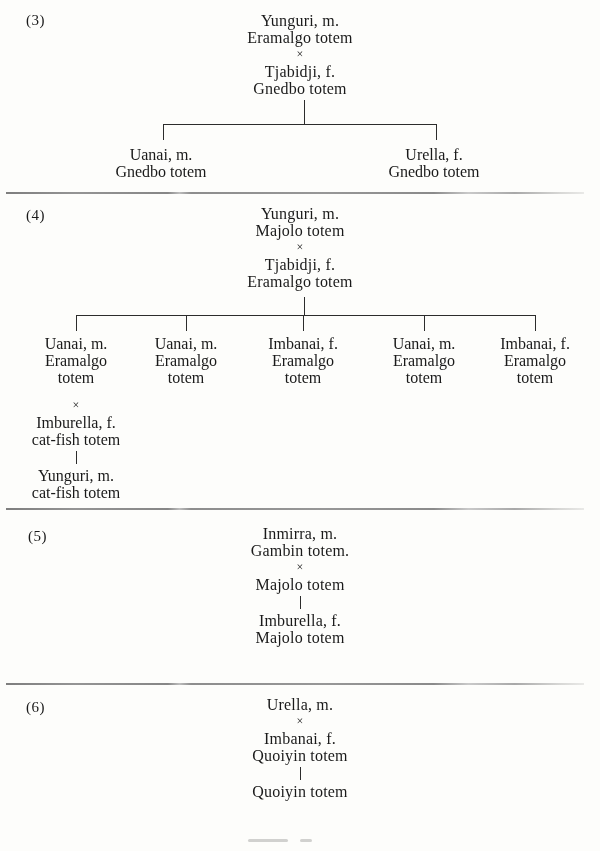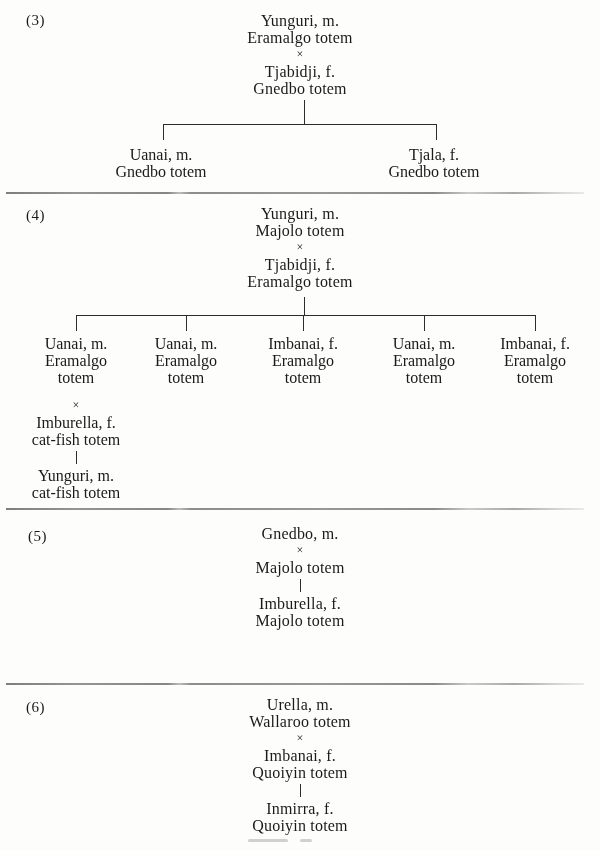--- a/index.html
+++ b/index.html
@@ -49,21 +49,21 @@
     </div>
     <div class="vline" style="left:304px;top:100px;height:24px;"></div>
     <div class="hline" style="left:163px;top:124px;width:274px;"></div>
     <div class="vline" style="left:163px;top:124px;height:16px;"></div>
     <div class="vline" style="left:436px;top:124px;height:16px;"></div>
     <div class="child" style="left:91px;top:146px;width:140px;">
       <div>Uanai, m.</div>
       <div>Gnedbo totem</div>
     </div>
     <div class="child" style="left:364px;top:146px;width:140px;">
-      <div>Tjala, f.</div>
+      <div>Urella, f.</div>
       <div>Gnedbo totem</div>
     </div>
   </section>
 
   <div class="rule" style="top:192px;"></div>
 
   <section class="sec" style="top:192px;height:316px;">
     <span class="lbl" style="left:26px;top:15px;">(4)</span>
     <div class="stack" style="top:13px;">
       <div>Yunguri, m.</div>
@@ -111,41 +111,40 @@
       <div>Eramalgo</div>
       <div>totem</div>
     </div>
   </section>
 
   <div class="rule" style="top:508px;"></div>
 
   <section class="sec" style="top:508px;height:175px;">
     <span class="lbl" style="left:28px;top:20px;">(5)</span>
     <div class="stack" style="top:17px;">
-      <div>Gnedbo, m.</div>
+      <div>Inmirra, m.</div>
+      <div>Gambin totem.</div>
       <div class="cross">×</div>
       <div>Majolo totem</div>
       <span class="ibar"></span>
       <div>Imburella, f.</div>
       <div>Majolo totem</div>
     </div>
   </section>
 
   <div class="rule" style="top:683px;"></div>
 
   <section class="sec" style="top:683px;height:168px;">
     <span class="lbl" style="left:26px;top:16px;">(6)</span>
     <div class="stack" style="top:13px;">
       <div>Urella, m.</div>
-      <div>Wallaroo totem</div>
       <div class="cross">×</div>
       <div>Imbanai, f.</div>
       <div>Quoiyin totem</div>
       <span class="ibar"></span>
-      <div>Inmirra, f.</div>
       <div>Quoiyin totem</div>
     </div>
   </section>
 
   <div class="smudge" style="left:248px;top:839px;width:40px;height:3px;"></div>
   <div class="smudge" style="left:300px;top:839px;width:12px;height:3px;"></div>
 
 </div>
 
 </body></html>

